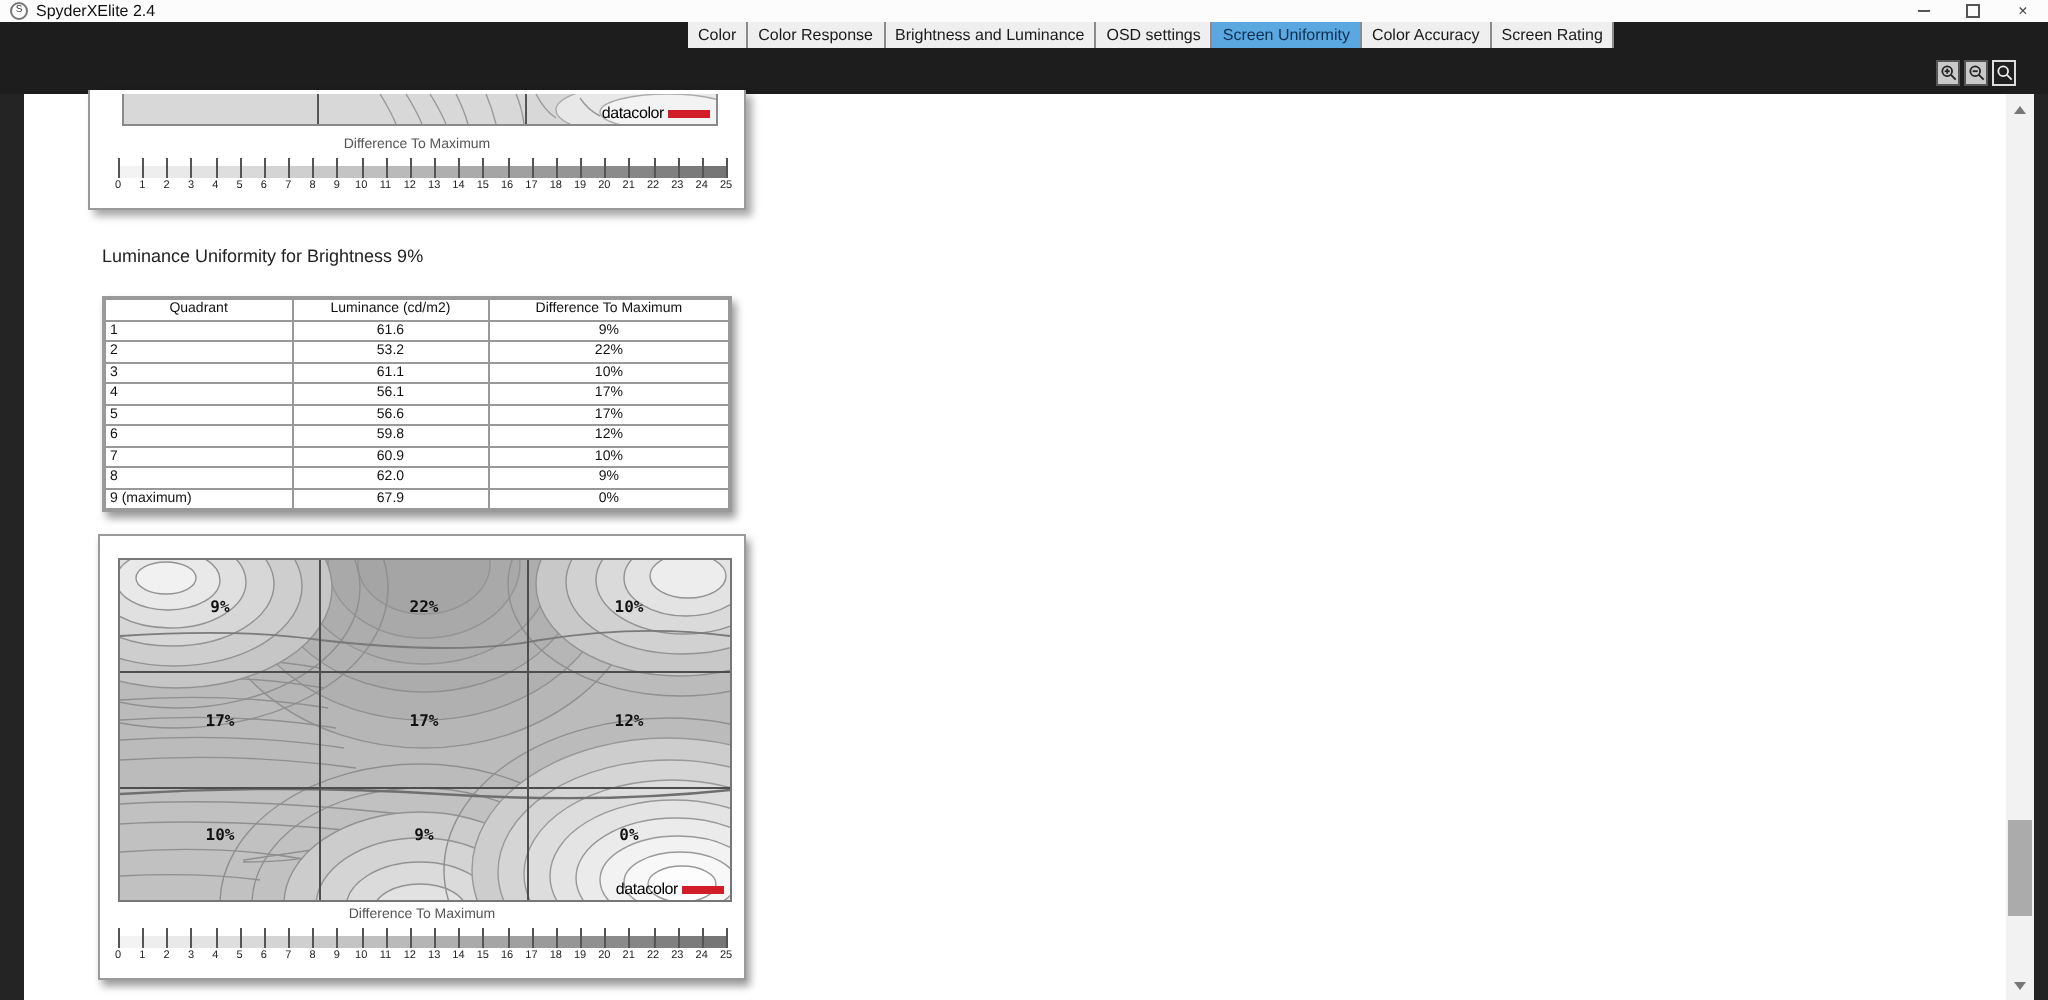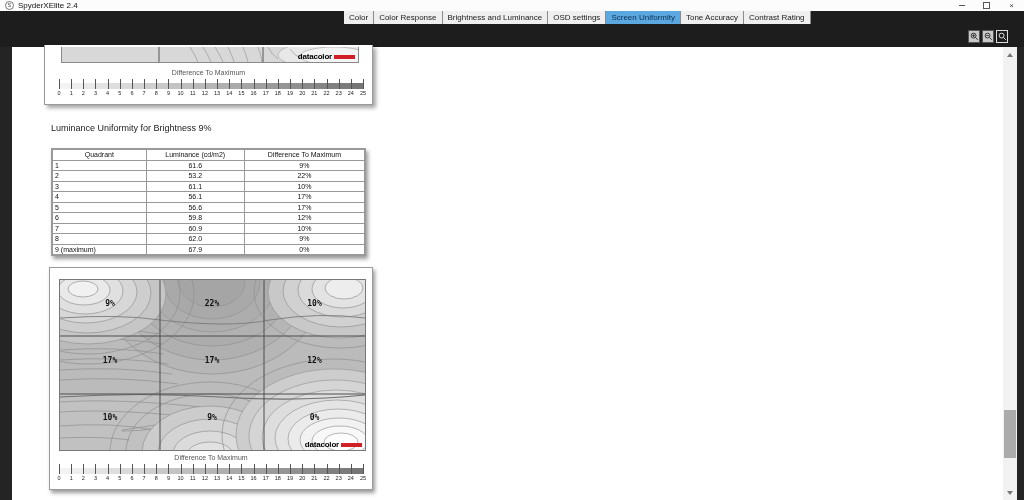--- a/index.html
+++ b/index.html
@@ -30,21 +30,21 @@
   
   .content{position:absolute;left:12px;top:47px;width:991px;height:453px;background:#ffffff;}
   .card{position:absolute;background:#fff;border:1px solid #9a9a9a;
         box-shadow:2px 3px 4px rgba(0,0,0,.40);box-sizing:border-box;}
   
   .card-top{left:32px;top:-2px;width:329px;height:60px;border-top:none;box-shadow:3px 3px 4px rgba(0,0,0,.35);}
   .sliver{position:absolute;left:16px;top:2px;width:296px;height:15px;background:#d8d8d8;
           border:1px solid #8a8a8a;border-top:none;box-sizing:content-box;}
   .sliver svg{position:absolute;left:0;top:0;}
   .logo{position:absolute;right:3px;bottom:1px;display:flex;align-items:center;line-height:1;}
-  .logo span{font-size:8px;font-weight:bold;color:#000;letter-spacing:-.2px;}
+  .logo span{font-size:8px;font-weight:normal;color:#000;letter-spacing:-.2px;}
   .logo-bar{display:inline-block;width:21px;height:4px;background:#d21e26;margin-left:2px;}
   .scale-label{position:absolute;left:0;right:0;text-align:center;font-size:7px;color:#555;}
   .card-top .scale-label{top:24px;}
   .card-top .scale{left:14px;top:34px;}
   
   .scale{position:absolute;width:304px;height:20px;}
   .scale-bar{position:absolute;left:0;right:0;top:4px;height:6px;display:flex;}
   .scale-seg{flex:1;}
   .scale-tick{position:absolute;top:0;width:1px;height:10px;background:#555;}
   .scale-num{position:absolute;top:11px;transform:translateX(-50%);font-size:5.5px;color:#222;}
@@ -98,22 +98,22 @@
     </div>
   </div>
 
   <div class="header-dark">
     <div class="tabs" id="tabs">
         <span class="tab">Color</span>
         <span class="tab">Color Response</span>
         <span class="tab">Brightness and Luminance</span>
         <span class="tab">OSD settings</span>
         <span class="tab active">Screen Uniformity</span>
-        <span class="tab">Tone Accuracy</span>
-        <span class="tab">Contrast Rating</span>
+        <span class="tab">Color Accuracy</span>
+        <span class="tab">Screen Rating</span>
       </div>
     <div class="zoom-tools" id="zoom-tools">
         <div class="zoom-btn">
           <svg width="9" height="9" viewBox="0 0 10 10" fill="none" stroke="#222222" stroke-width="1">
             <circle cx="4" cy="4" r="2.7"></circle>
             <line x1="6.1" y1="6.1" x2="8.7" y2="8.7"></line>
             <line x1="2.6" y1="4" x2="5.4" y2="4"></line>
             <line x1="4" y1="2.6" x2="4" y2="5.4"></line>
           </svg>
         </div>

